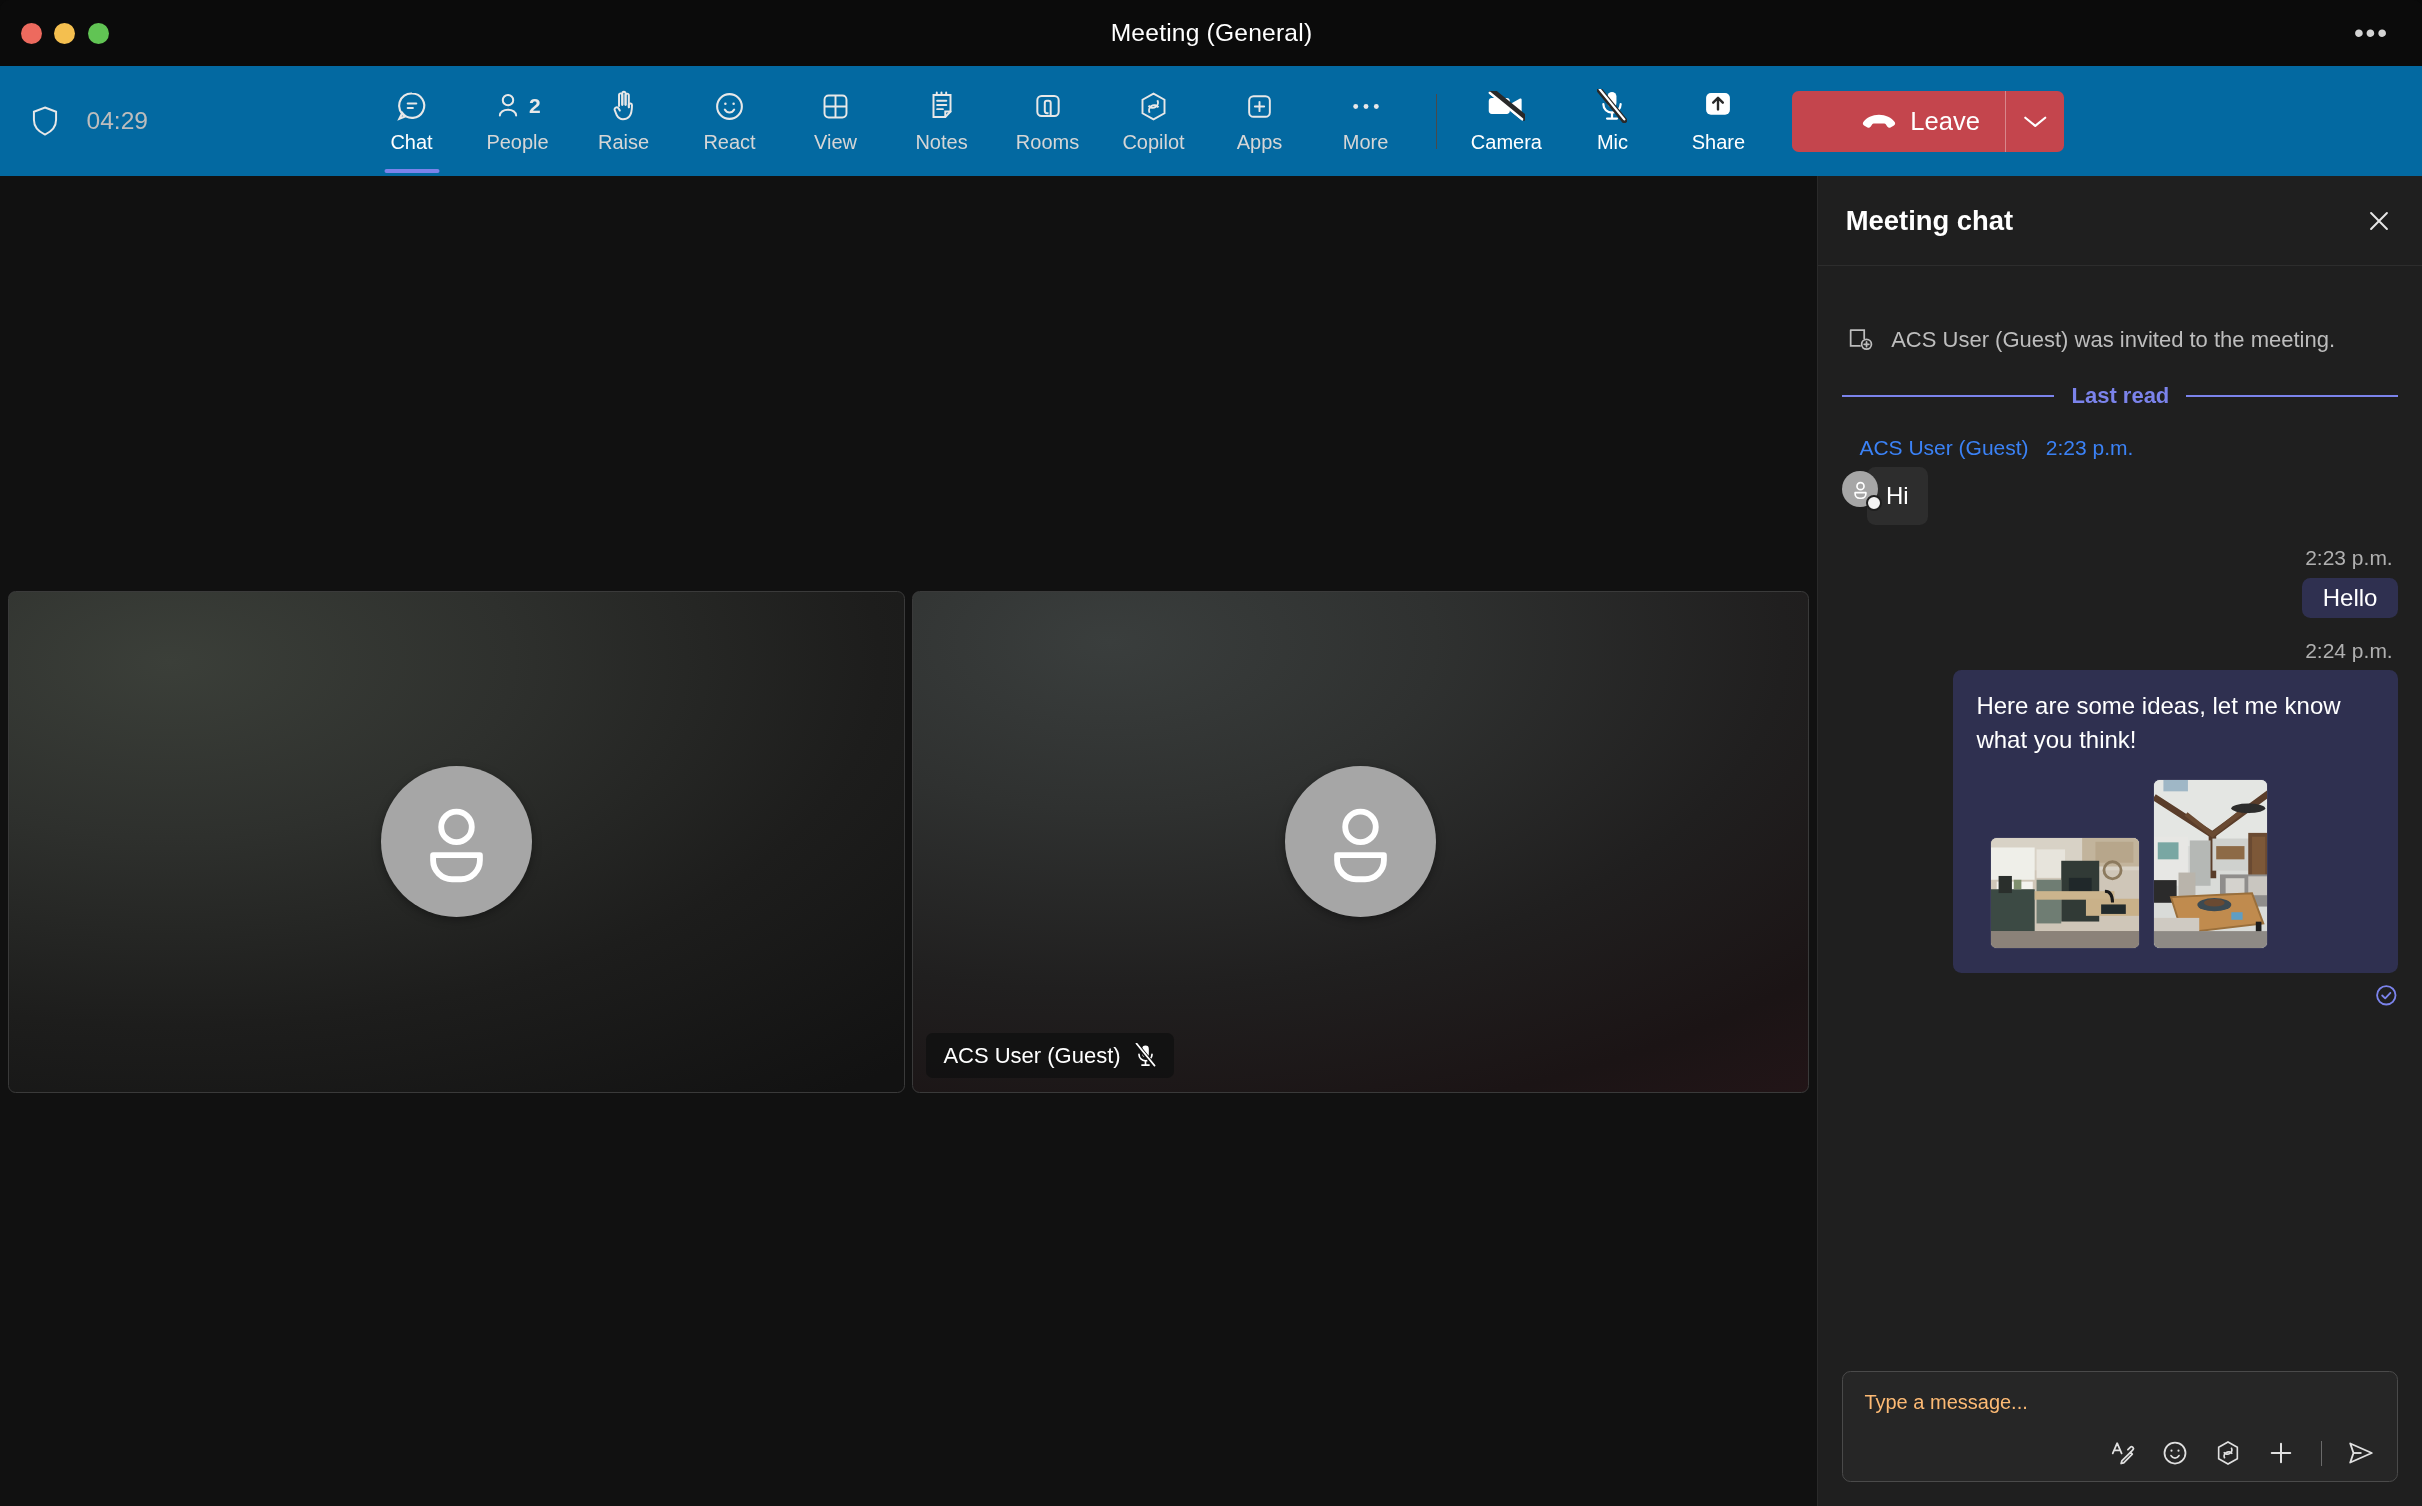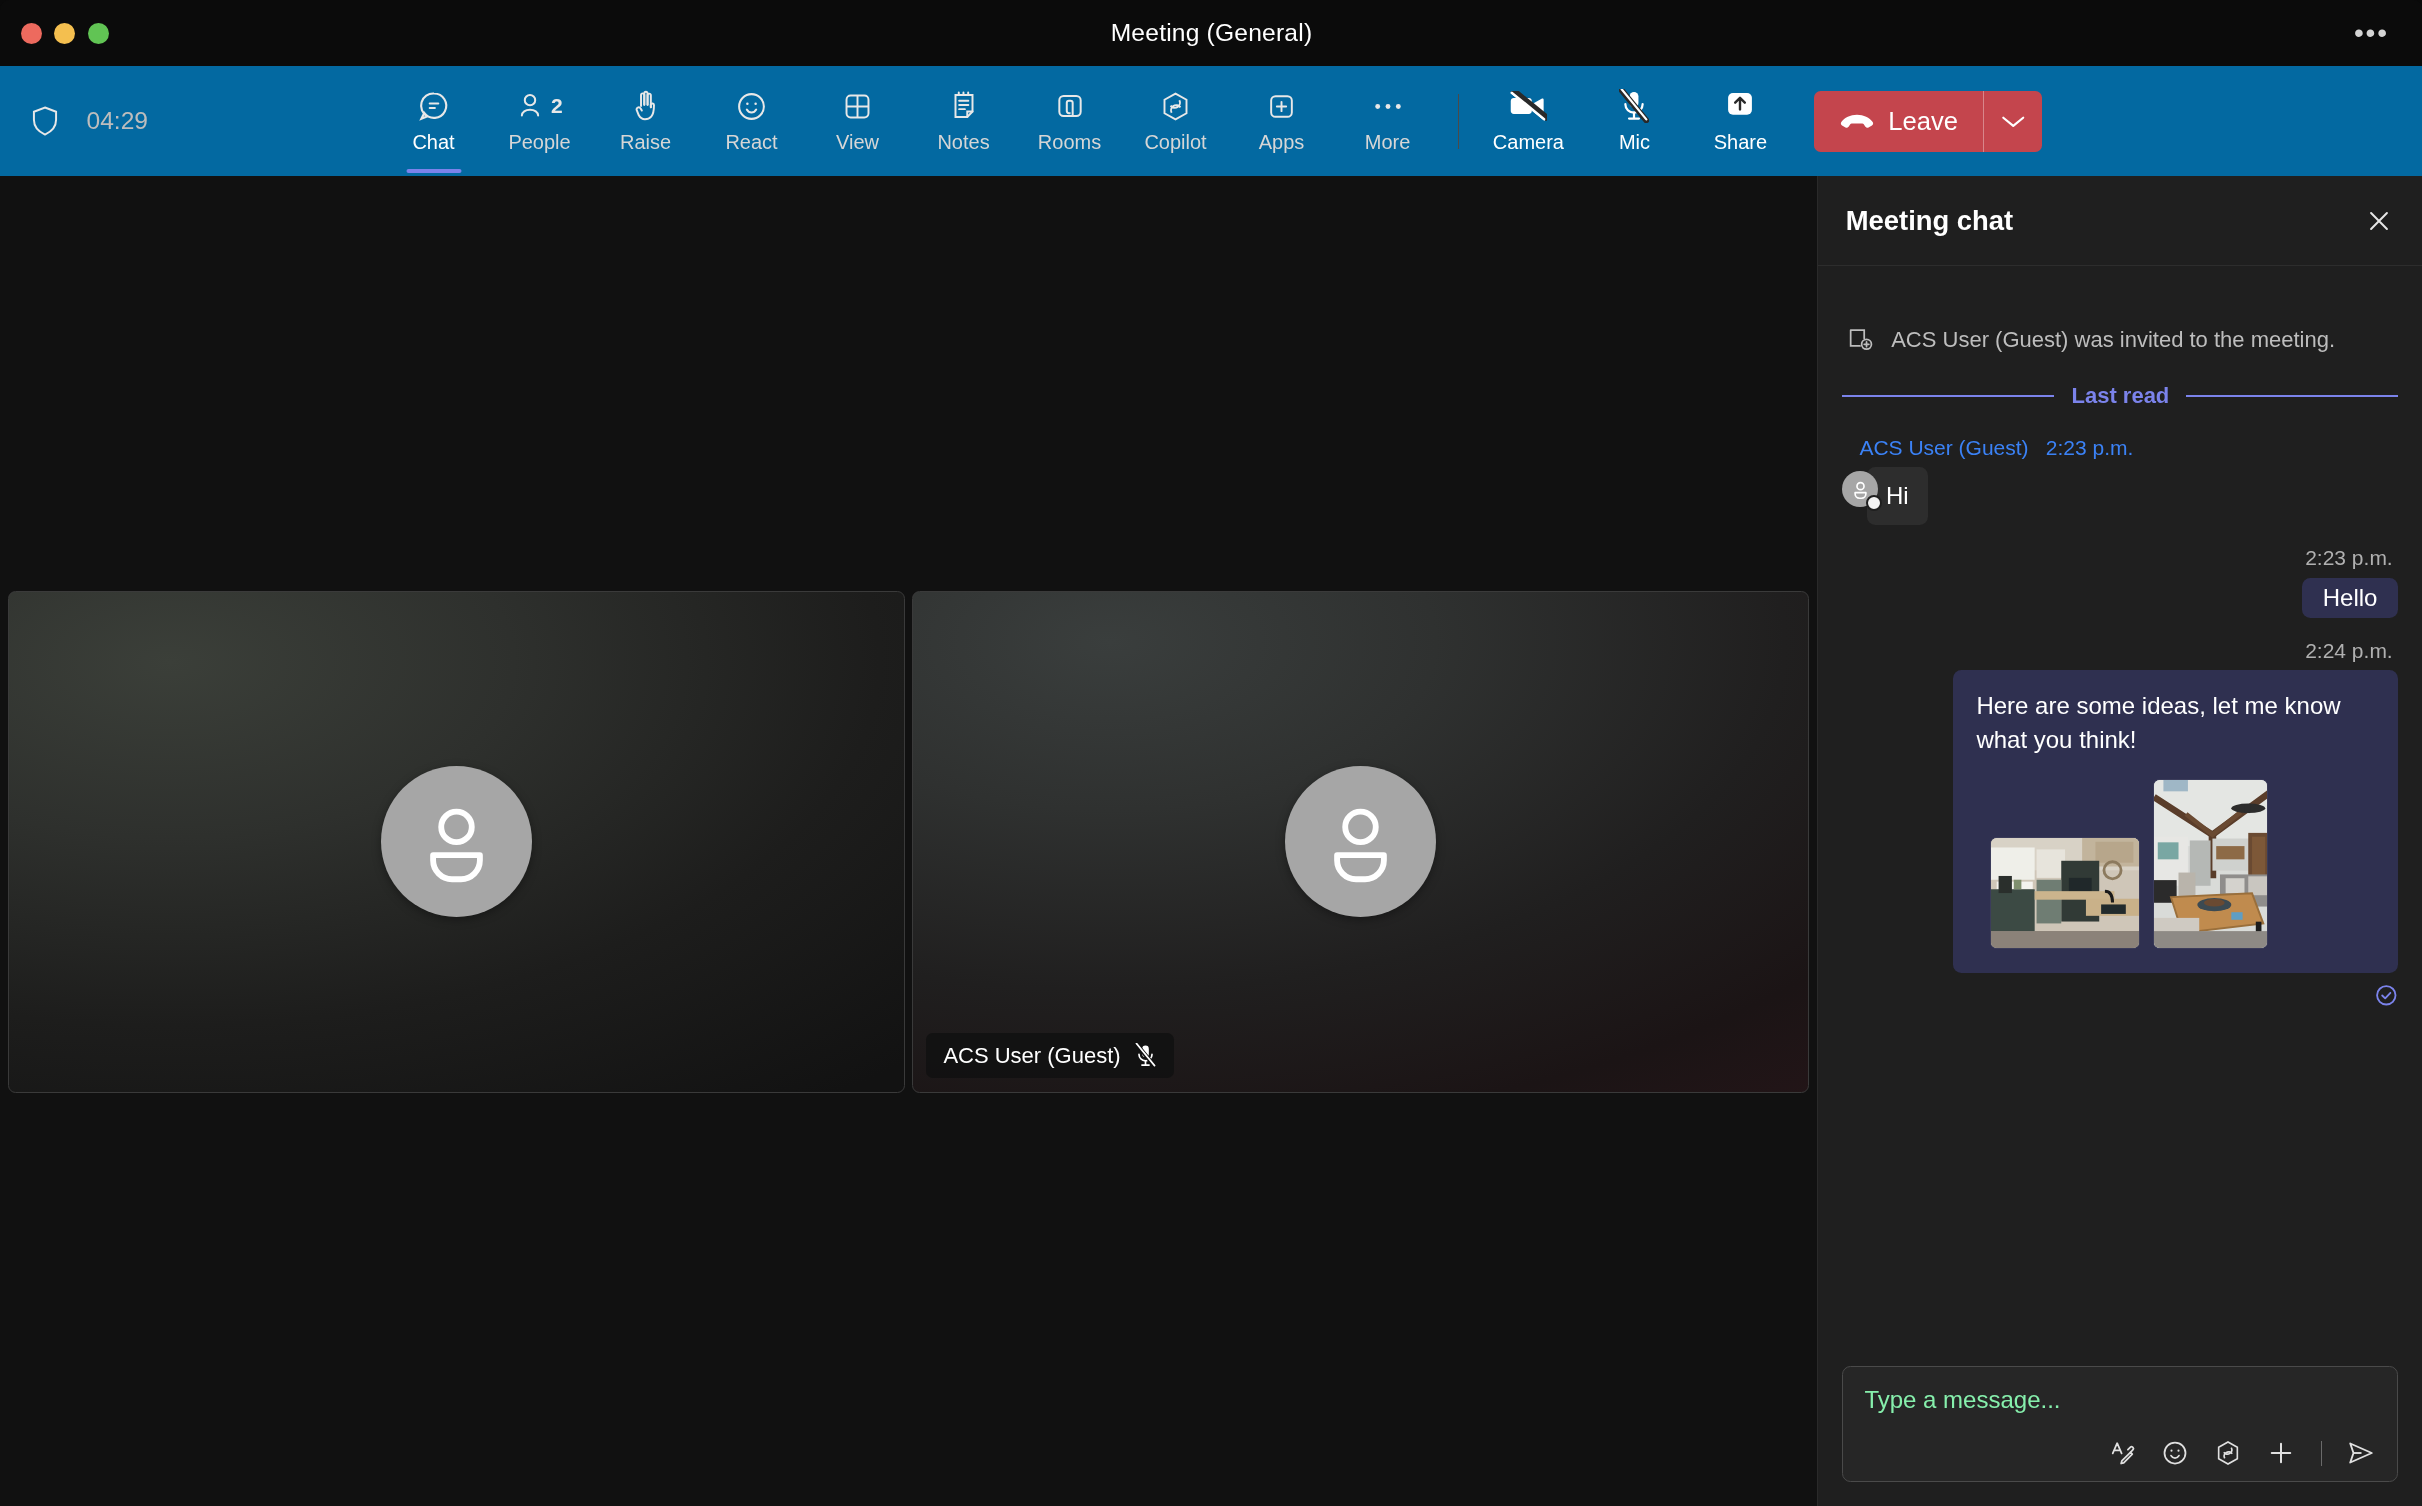--- a/index.html
+++ b/index.html
@@ -68,21 +68,21 @@
     position: absolute; bottom: -4.7px; left: 50%; transform: translateX(-50%);
     width: 55px; height: 4.7px; border-radius: 2.8px; background: #7b83eb;
   }
   .badge-count { font-size: 21px; font-weight: bold; color: #e8e8e8; margin-left: 2.8px; }
 
   .tb-divider { width: 0.9px; height: 55px; background: #4a4a4a; margin: 0 17px; }
 
   .leave-btn {
     display: flex; align-items: flex-end; height: 61px;
     background: #c4454d; border-radius: 6.6px; overflow: hidden;
-    margin-left: 21px; cursor: pointer;
+    margin-left: 21px; cursor: pointer; padding-left: 44px;
   }
   .leave-main {
     display: flex; align-items: center; gap: 13.2px;
     padding: 0 24.6px 0 24.6px; height: 100%;
   }
   .leave-main .lv-lbl { color: #fff; font-size: 25.6px; }
   .leave-sep { width: 0.9px; height: 100%; background: rgba(255,255,255,.35); }
   .leave-caret { display: flex; align-items: center; justify-content: center; width: 59px; height: 100%; }
 
   
@@ -189,21 +189,21 @@
   .ph.kitchen { width: 150px; height: 112px; }
   .ph.living  { width: 115px; height: 170px; }
 
   .receipt { align-self: flex-end; margin: 9.5px 0 0 0; display: flex; }
 
   .composer-wrap { padding: 19px 24.6px 24.6px 24.6px; }
   .composer {
     border: 0.9px solid #4a4a4a; border-radius: 8.5px;
     background: #262626; padding: 19px 21px 13.2px 21px;
   }
-  .composer .placeholder { color: #86efac; font-size: 24px; }
+  .composer .placeholder { color: #fdba74; font-size: 20px; }
   .composer-tools {
     display: flex; align-items: center; justify-content: flex-end;
     gap: 24.6px; margin-top: 24.6px;
   }
   .tool { cursor: pointer; display: flex; align-items: center; }
   .tool-sep { width: 0.9px; height: 24.6px; background: #6a6a6a; }
 
   svg { display: block; }
 </style>
 </head>

